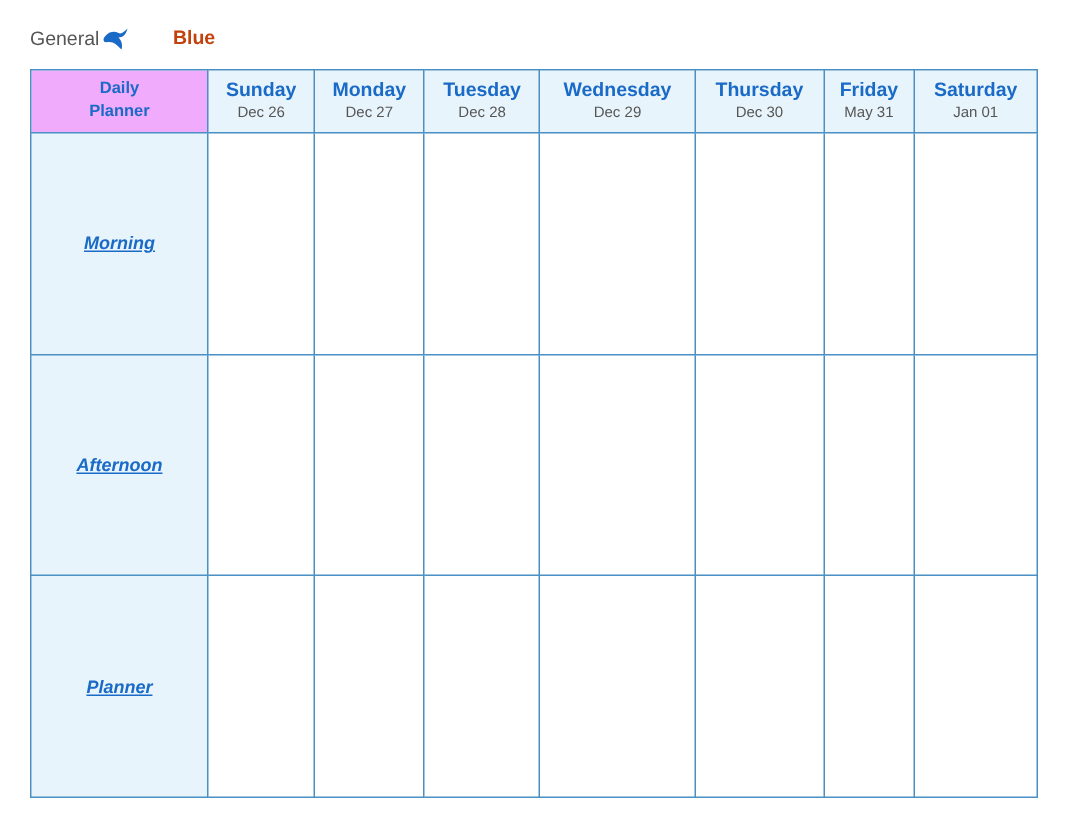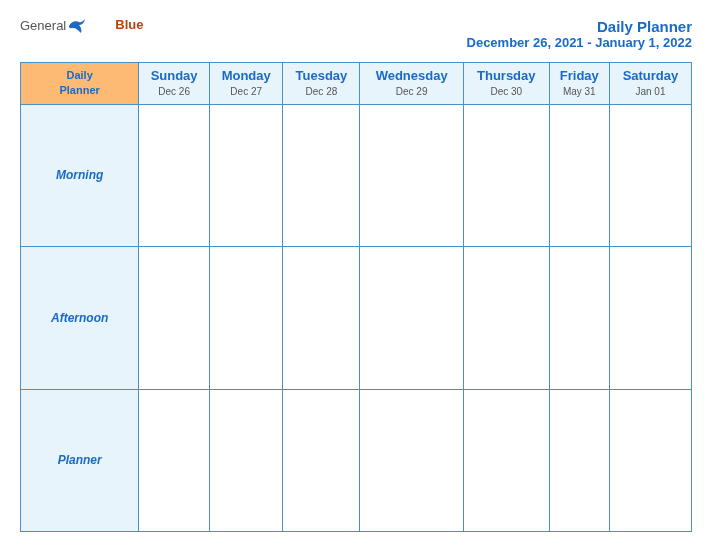--- a/index.html
+++ b/index.html
@@ -85,38 +85,39 @@
     }
 
     .calendar-table th .day-date {
       display: block;
       font-size: 10px;
       font-weight: normal;
       color: #555;
     }
 
     .calendar-table th.label-header {
-      background: #fdba74;
+      background: #f0abfc;
       font-size: 11px;
       color: #1a6ac7;
       font-weight: bold;
       line-height: 1.4;
       min-width: 68px;
     }
 
     .calendar-table td {
       border: 1.5px solid #4a90c4;
       vertical-align: middle;
       text-align: center;
       font-size: 11.5px;
       color: #1a6ac7;
       font-weight: bold;
       height: 115px;
       background: #fff;
       padding: 16px;
+      text-decoration: underline;
     }
 
     .calendar-table td.row-label {
       background: #e8f4fb;
       font-size: 12px;
       color: #1a6ac7;
       font-weight: bold;
       font-style: italic;
       min-width: 68px;
       vertical-align: middle;
@@ -141,24 +142,20 @@
   <div class="logo-area">
     <div class="logo-row">
       <span class="logo-text-general">General</span>
       <svg class="bird-svg" viewBox="0 0 20 16" fill="none" xmlns="http://www.w3.org/2000/svg">
         <path d="M2 8 C4 4, 8 2, 12 4 C14 5, 16 3, 18 1 C17 5, 15 7, 12 7 C14 9, 15 12, 14 15 C11 12, 9 10, 6 10 C4 10, 2 11, 2 8 Z" fill="#1a6ac7"></path>
         <path d="M12 4 C10 6, 8 8, 6 10" stroke="#1a6ac7" stroke-width="0.5" fill="none"></path>
       </svg>
     </div>
     <span class="logo-text-blue">Blue</span>
   </div>
-  <div class="title-area">
-    <span class="planner-title">Daily Planner</span>
-    <span class="planner-date">December 26, 2021 - January 1, 2022</span>
-  </div>
 </div>
 
 <table class="calendar-table">
   <thead>
     <tr>
       <th class="label-header">
         <span>Daily</span><br>
         <span>Planner</span>
       </th>
 

